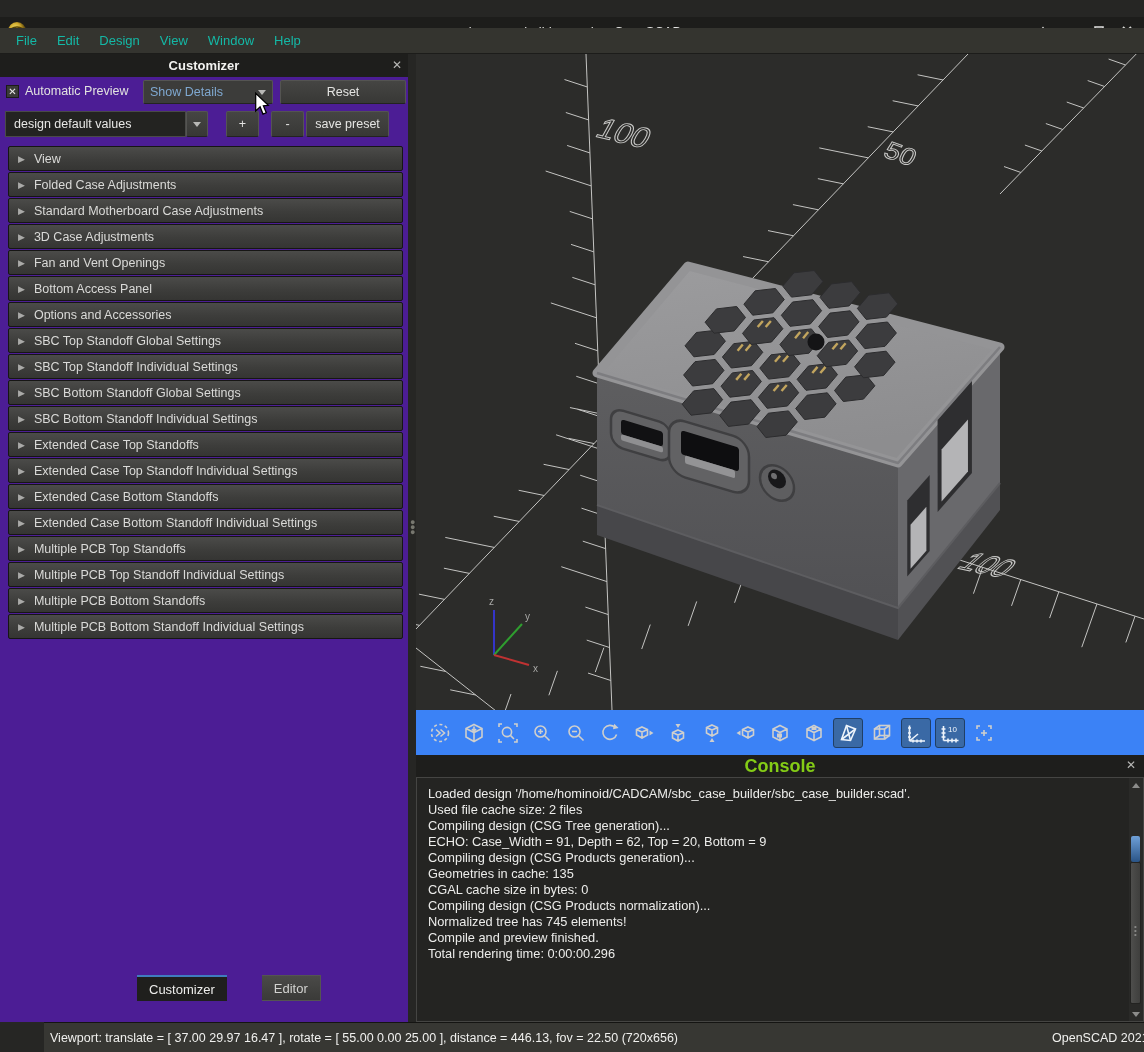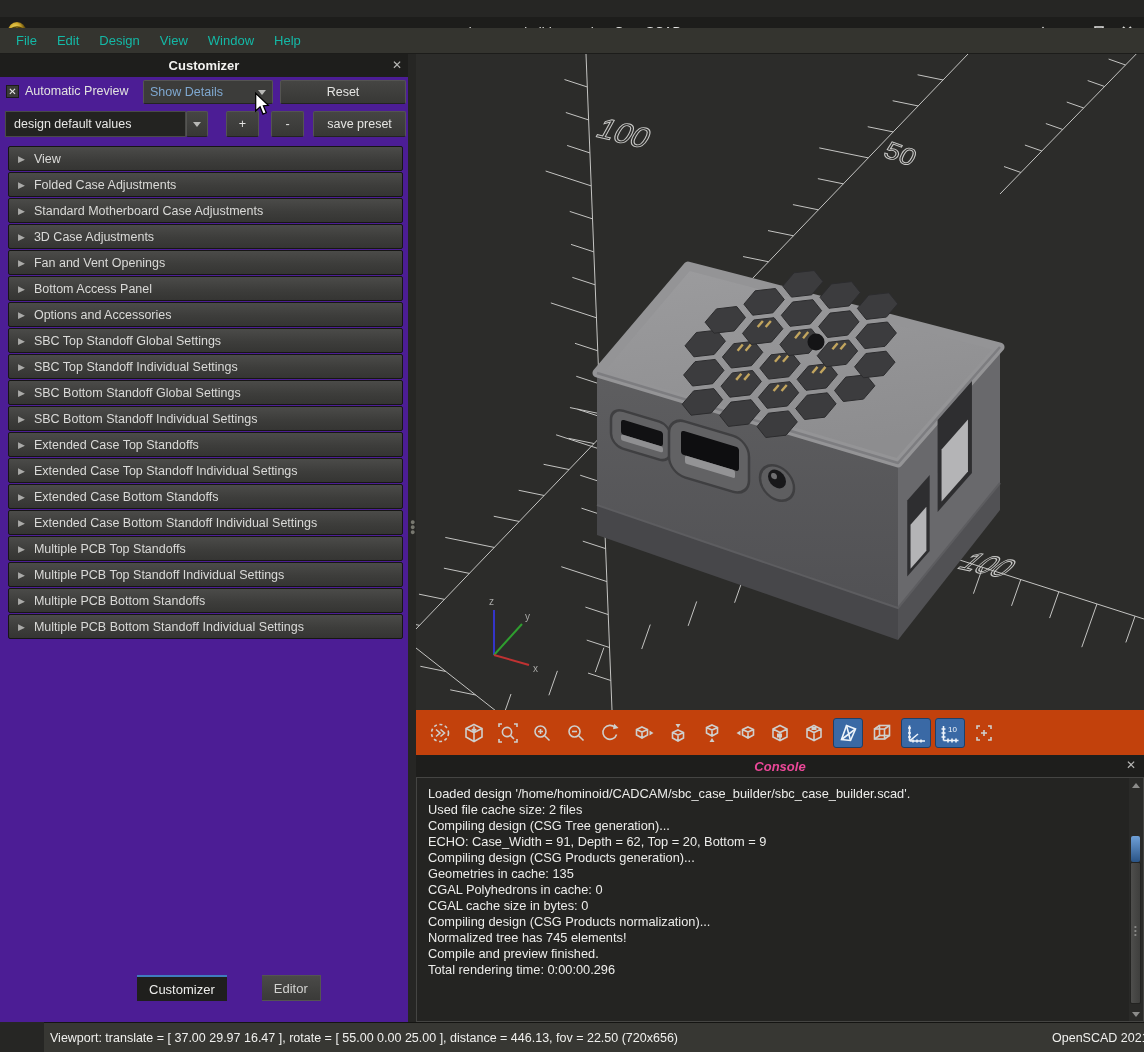--- a/index.html
+++ b/index.html
@@ -41,21 +41,21 @@
          border-radius:2px; color:#e4e4e2; font-size:12.5px; display:flex; align-items:center; justify-content:center; }
   .reset-btn { position:absolute; left:280px; top:0; width:126px; height:24px; }
 
   .ctl-row2 { position:absolute; left:0; top:57px; width:100%; height:26px; }
   .preset-combo { position:absolute; left:5px; top:0; width:181px; height:26px; background:#232321;
                   border:1px solid #4a4a48; display:flex; align-items:center; padding-left:8px;
                   font-size:12.5px; color:#e8e8e6; }
   .preset-arrow { position:absolute; left:186px; top:0; width:22px; height:26px; }
   .plus-btn  { position:absolute; left:226px; top:0; width:33px; height:26px; }
   .minus-btn { position:absolute; left:271px; top:0; width:33px; height:26px; }
-  .savepreset-btn { position:absolute; left:313px; top:0; width:93px; height:26px;text-align:center; }
+  .savepreset-btn { position:absolute; left:306px; top:0; width:83px; height:26px;text-align:center; }
 
   .sections { position:absolute; left:8px; top:92px; width:395px; }
   .accordion { height:25px; margin-bottom:1px; background:linear-gradient(#4b4b49,#3d3d3b 55%,#353533);
                border:1px solid #161614; border-radius:2px; display:flex; align-items:center;
                padding-left:9px; font-size:12.5px; color:#dadad8; }
   .accordion .tri { color:#aaaaa8; font-size:9px; margin-right:9px; }
 
   .tabs { position:absolute; left:137px; top:921px; height:26px; display:flex; }
   .tab { height:26px; padding:0 12px; display:flex; align-items:center; font-size:13px; }
   .tab.active { background:#1f1f1d; border-top:2px solid #3f7cbf; color:#eeeeec; }
@@ -63,33 +63,33 @@
                       border-left:none; color:#d2d2d0;margin-left:35px; }
 
   
   .vsplit { position:absolute; left:408px; top:54px; width:8px; height:968px; background:#262624; }
   .vsplit .dots { position:absolute; left:2px; top:466px; color:#77776f; font-size:9px; line-height:5px; }
 
   
   .right-region { position:absolute; left:416px; top:54px; width:728px; height:968px; }
   .viewport { position:absolute; left:0; top:0; width:728px; height:656px; background:#2c2c2a; }
 
-  .view-toolbar { position:absolute; left:0; top:656px; width:728px; height:45px; background:#c2410c;
+  .view-toolbar { position:absolute; left:0; top:656px; width:728px; height:45px; background:#3b82f6;
                   display:flex; align-items:center; padding-left:9px; gap:4px; }
   .tool-btn { width:30px; height:30px; border-radius:3px; display:flex; align-items:center; justify-content:center;
               border:1px solid transparent; }
   .tool-btn.active { background:#3a69a5; border:1px solid #203f66; }
   .tool-btn svg { stroke:#cfcfcd; fill:none; stroke-width:1.6; }
   .tool-btn.active svg { stroke:#eef4fb; }
   .tool-btn svg .fillpart { fill:#cfcfcd; stroke:none; }
   .tool-btn.active svg .fillpart { fill:#eef4fb; }
 
   .console-header { position:absolute; left:0; top:701px; width:728px; height:22px; background:#1e1e1c;
                     display:flex; align-items:center; justify-content:center; }
-  .console-header .console-title { font-weight:bold; font-size:13px; color:#ec4899;font-style:italic; }
+  .console-header .console-title { font-weight:bold; font-size:18px; color:#84cc16; }
   .console-close { position:absolute; right:8px; top:3px; color:#b8b8b6; font-size:12px; }
   .console-body { position:absolute; left:0; top:723px; width:728px; height:245px; background:#242422;
                   border:1px solid #454543; padding:8px 24px 0 11px; }
   .console-line { font-size:12.8px; line-height:16px; color:#ececea; white-space:pre; }
 
   .scrollbar { position:absolute; right:1px; top:724px; width:14px; height:243px; background:#2a2a28; }
   .sb-btn { position:absolute; left:0; width:14px; height:14px; display:flex; align-items:center; justify-content:center; }
   .sb-up { top:0; } .sb-down { bottom:0; }
   .sb-arrow-up { width:0;height:0;border-left:4px solid transparent;border-right:4px solid transparent;border-bottom:5px solid #8c8c8a; }
   .sb-arrow-dn { width:0;height:0;border-left:4px solid transparent;border-right:4px solid transparent;border-top:5px solid #8c8c8a; }
@@ -587,21 +587,20 @@
       <span class="console-title">Console</span>
       <span class="console-close">✕</span>
     </div>
     <div class="console-body" id="consolebody">
         <div class="console-line">Loaded design '/home/hominoid/CADCAM/sbc_case_builder/sbc_case_builder.scad'.</div>
         <div class="console-line">Used file cache size: 2 files</div>
         <div class="console-line">Compiling design (CSG Tree generation)...</div>
         <div class="console-line">ECHO: Case_Width = 91, Depth = 62, Top = 20, Bottom = 9</div>
         <div class="console-line">Compiling design (CSG Products generation)...</div>
         <div class="console-line">Geometries in cache: 135</div>
-        <div class="console-line">CGAL Polyhedrons in cache: 0</div>
         <div class="console-line">CGAL cache size in bytes: 0</div>
         <div class="console-line">Compiling design (CSG Products normalization)...</div>
         <div class="console-line">Normalized tree has 745 elements!</div>
         <div class="console-line">Compile and preview finished.</div>
         <div class="console-line">Total rendering time: 0:00:00.296</div>
       </div>
     <div class="scrollbar">
       <div class="sb-btn sb-up">
           <div class="sb-arrow-up"></div>
         </div>

